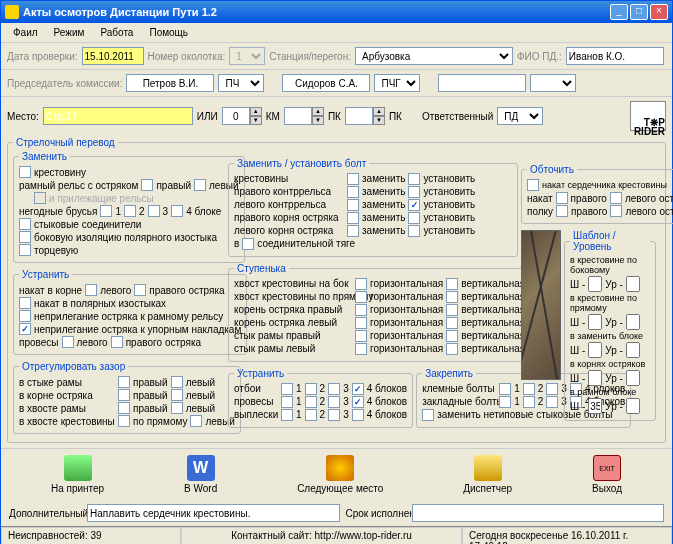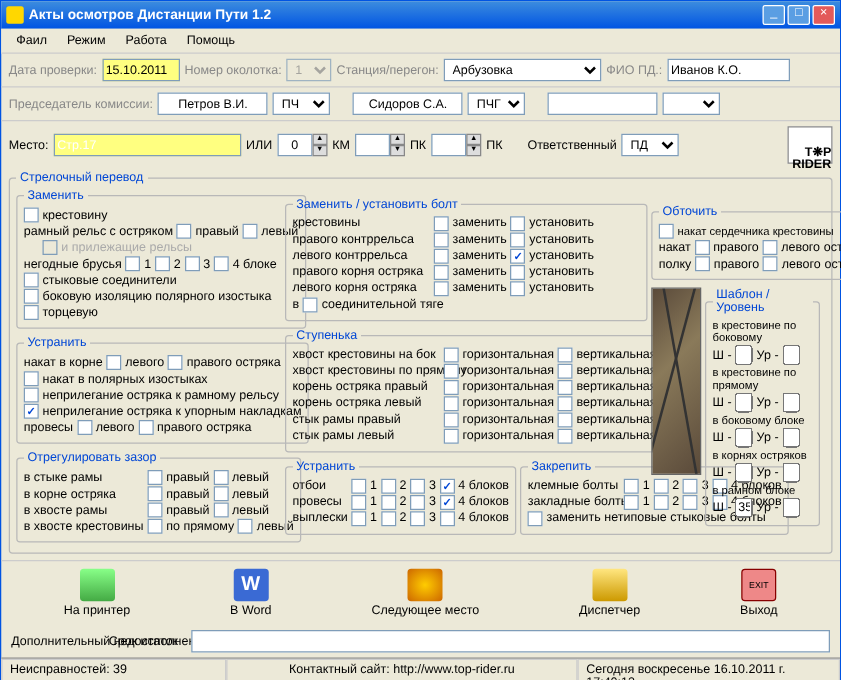--- a/index.html
+++ b/index.html
@@ -69,21 +69,21 @@
   <div class="menuitem">Работа</div>
   <div class="menuitem">Помощь</div>
 </div>
 
 <div class="toolbar">
   <span class="lbl">Дата проверки:</span>
   <input type="text" class="hl" style="width: 62px;" value="15.10.2011">
   <span class="lbl">Номер околотка:</span>
   <select disabled="" style="width:36px"><option>1</option></select>
   <span class="lbl">Станция/перегон:</span>
-  <select style="width:126px"><option>Арбузовка</option></select>
+  <select style="width:158px"><option>Арбузовка</option></select>
   <span class="lbl">ФИО ПД.:</span>
   <input type="text" style="width: 98px; " value="Иванов К.О.">
 </div>
 
 <div class="toolbar">
   <span class="lbl">Председатель комиссии:</span>
   <input type="text" style="width: 88px; text-align: center;" value="Петров В.И.">
   <select style="width:46px"><option>ПЧ</option></select>
   <span style="width:10px"></span>
   <input type="text" style="width: 88px; text-align: center;" value="Сидоров С.А.">
@@ -448,21 +448,21 @@
                     <span>Ур -</span>
                     <input class="smallin" style="">
                   </div>
                   <div class="tiny">в крестовине по прямому</div>
                   <div class="row tiny">
                     <span>Ш -</span>
                     <input class="smallin" value="" style="">
                     <span>Ур -</span>
                     <input class="smallin" style="">
                   </div>
-                  <div class="tiny">в боковому блоке</div>
+                  <div class="tiny">в заменить блоке</div>
                   <div class="row tiny">
                     <span>Ш -</span>
                     <input class="smallin" value="" style="">
                     <span>Ур -</span>
                     <input class="smallin" style="">
                   </div>
                   <div class="tiny">в корнях остряков</div>
                   <div class="row tiny">
                     <span>Ш -</span>
                     <input class="smallin" value="" style="">
@@ -503,20 +503,21 @@
         <div>Диспетчер</div>
       </div>
   <div class="fbtn">
         <div class="ico" style="background:#e88;border:1px solid #800;font-size:7px;line-height:26px">EXIT</div>
         <div>Выход</div>
       </div>
 </div>
 
 <div class="defect-row">
   <span class="lbl dark" style="width:72px">Дополнительный недостаток</span>
+  <input type="text" value="Наплавить сердечник крестовины." style="">
   <span class="lbl dark" style="width:60px">Срок исполнения</span>
   <input type="text" style="width: 70px;">
 </div>
 
 <div class="status">
   <div style="width:180px">Неисправностей: 39</div>
   <div style="flex:1;text-align:center">Контактный сайт: http://www.top-rider.ru</div>
   <div style="width:210px">Сегодня  воскресенье  16.10.2011 г.   17:40:12</div>
 </div>
 

